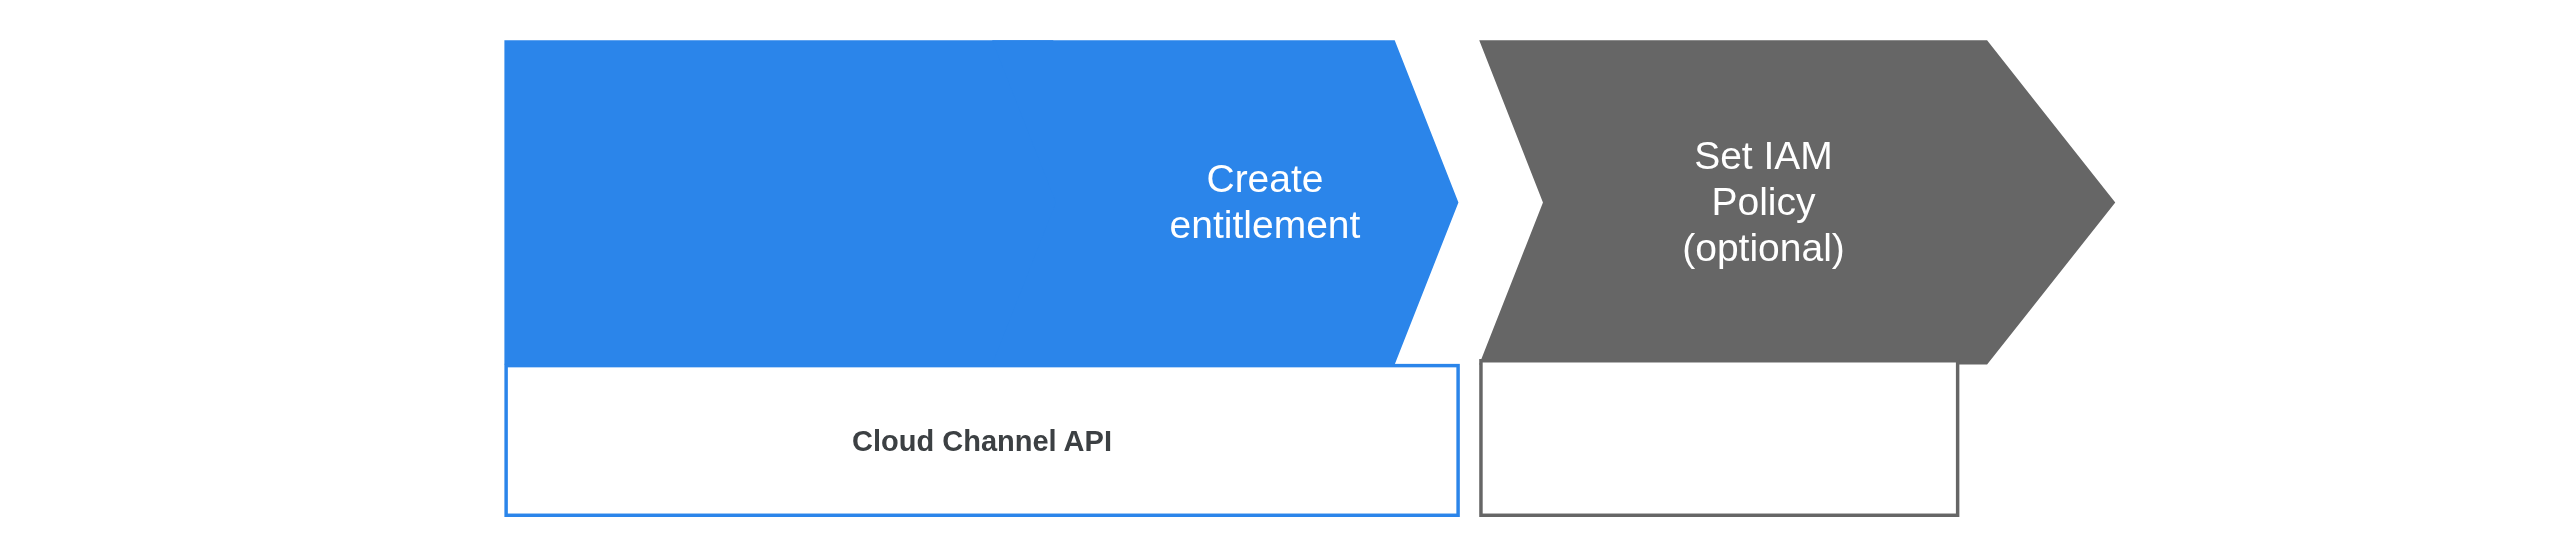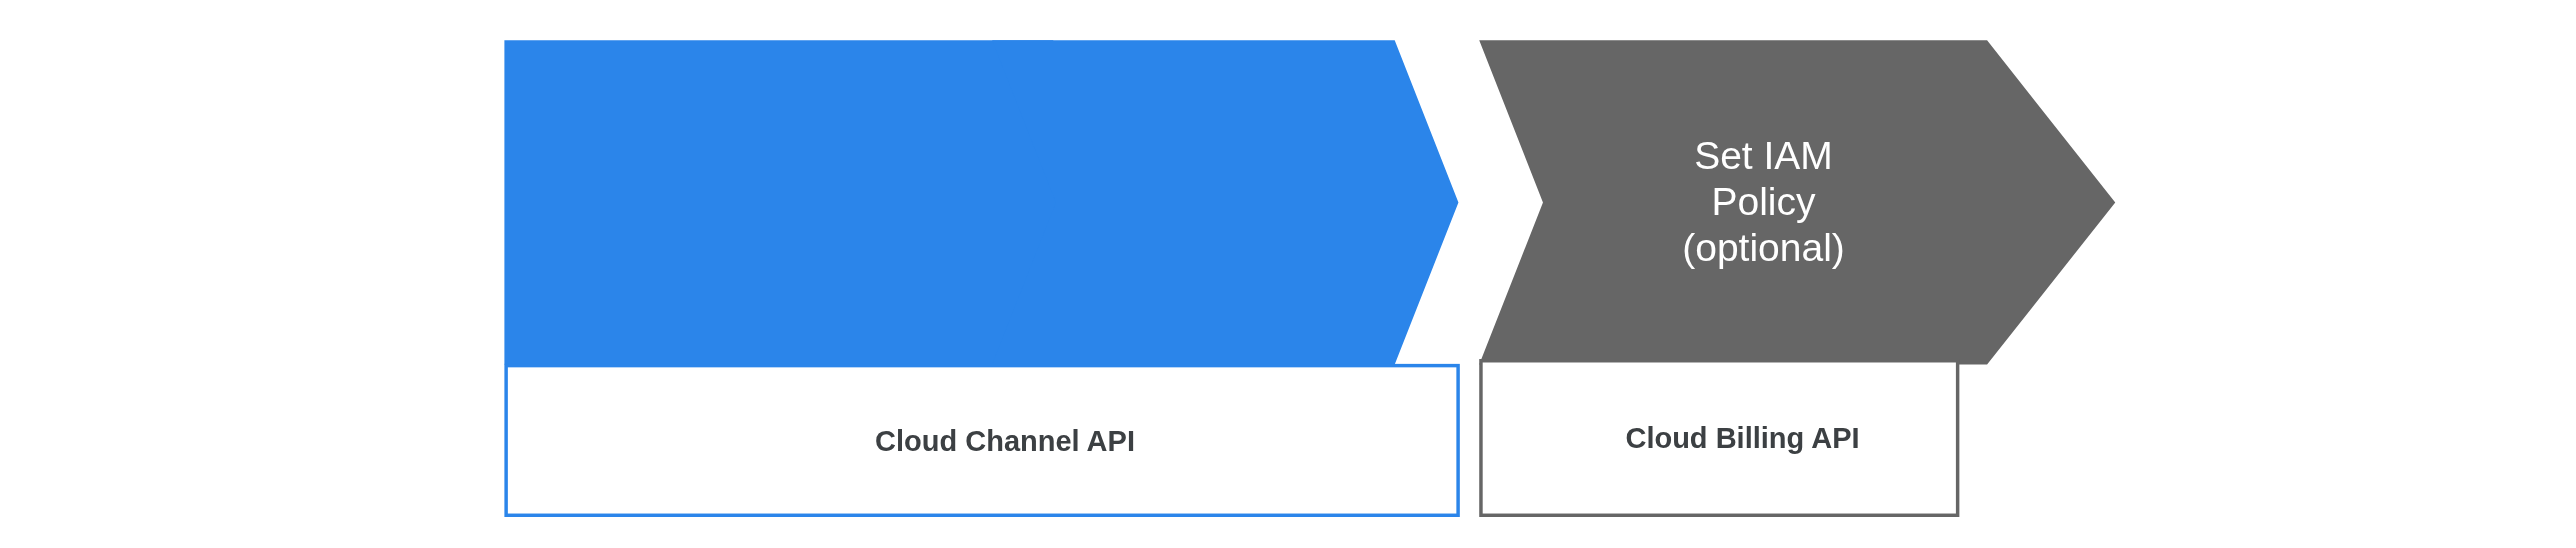--- a/index.html
+++ b/index.html
@@ -46,21 +46,20 @@
     display: flex;
     align-items: center;
     justify-content: center;
     text-align: center;
     color: #3c4043;
     font-family: "Liberation Sans", sans-serif;
     font-size: 29px;
     font-weight: 700;
     line-height: 1.2;
     pointer-events: none;
-    padding-left: 23px;
   }
 </style>
 </head>
 <body>
 
 <div id="canvas">
 
   <svg id="diagram-svg" viewBox="0 0 3718 792" xmlns="http://www.w3.org/2000/svg">
 
     <path d="M 728 58 L 1520 58 L 1612 292 L 1520 526 L 728 526 Z" fill="#2b85ea"></path>
@@ -68,23 +67,24 @@
     <path d="M 1432 58 L 2013 58 L 2105 292 L 2013 526 L 1432 526 L 1524 292 Z" fill="#2b85ea"></path>
 
     <path d="M 2135 58 L 2868 58 L 3053 292 L 2868 526 L 2135 526 L 2227 292 Z" fill="#666666"></path>
 
     <rect x="730.5" y="527.5" width="1374" height="216" fill="#ffffff" stroke="#2b85ea" stroke-width="5"></rect>
 
     <rect x="2137.5" y="520.5" width="688" height="223" fill="#ffffff" stroke="#666666" stroke-width="5"></rect>
   </svg>
 
 
+  <div class="chevron-label" style="left:1109px; top:40px; width:312px; height:324px;">Create
+entitlement</div>
 
   <div class="chevron-label" style="left:1594px; top:40px; width:339px; height:324px;">Set IAM
 Policy
 (optional)</div>
 
   <div class="api-box-label" style="left:506px; top:366px; width:952px; height:150px;">Cloud Channel API</div>
 
-  <div class="api-box-label" style="left:1481px; top:361px; width:477px; height:155px;">Cloud Billing API</div>
 
 </div>
 
 
 </body></html>

